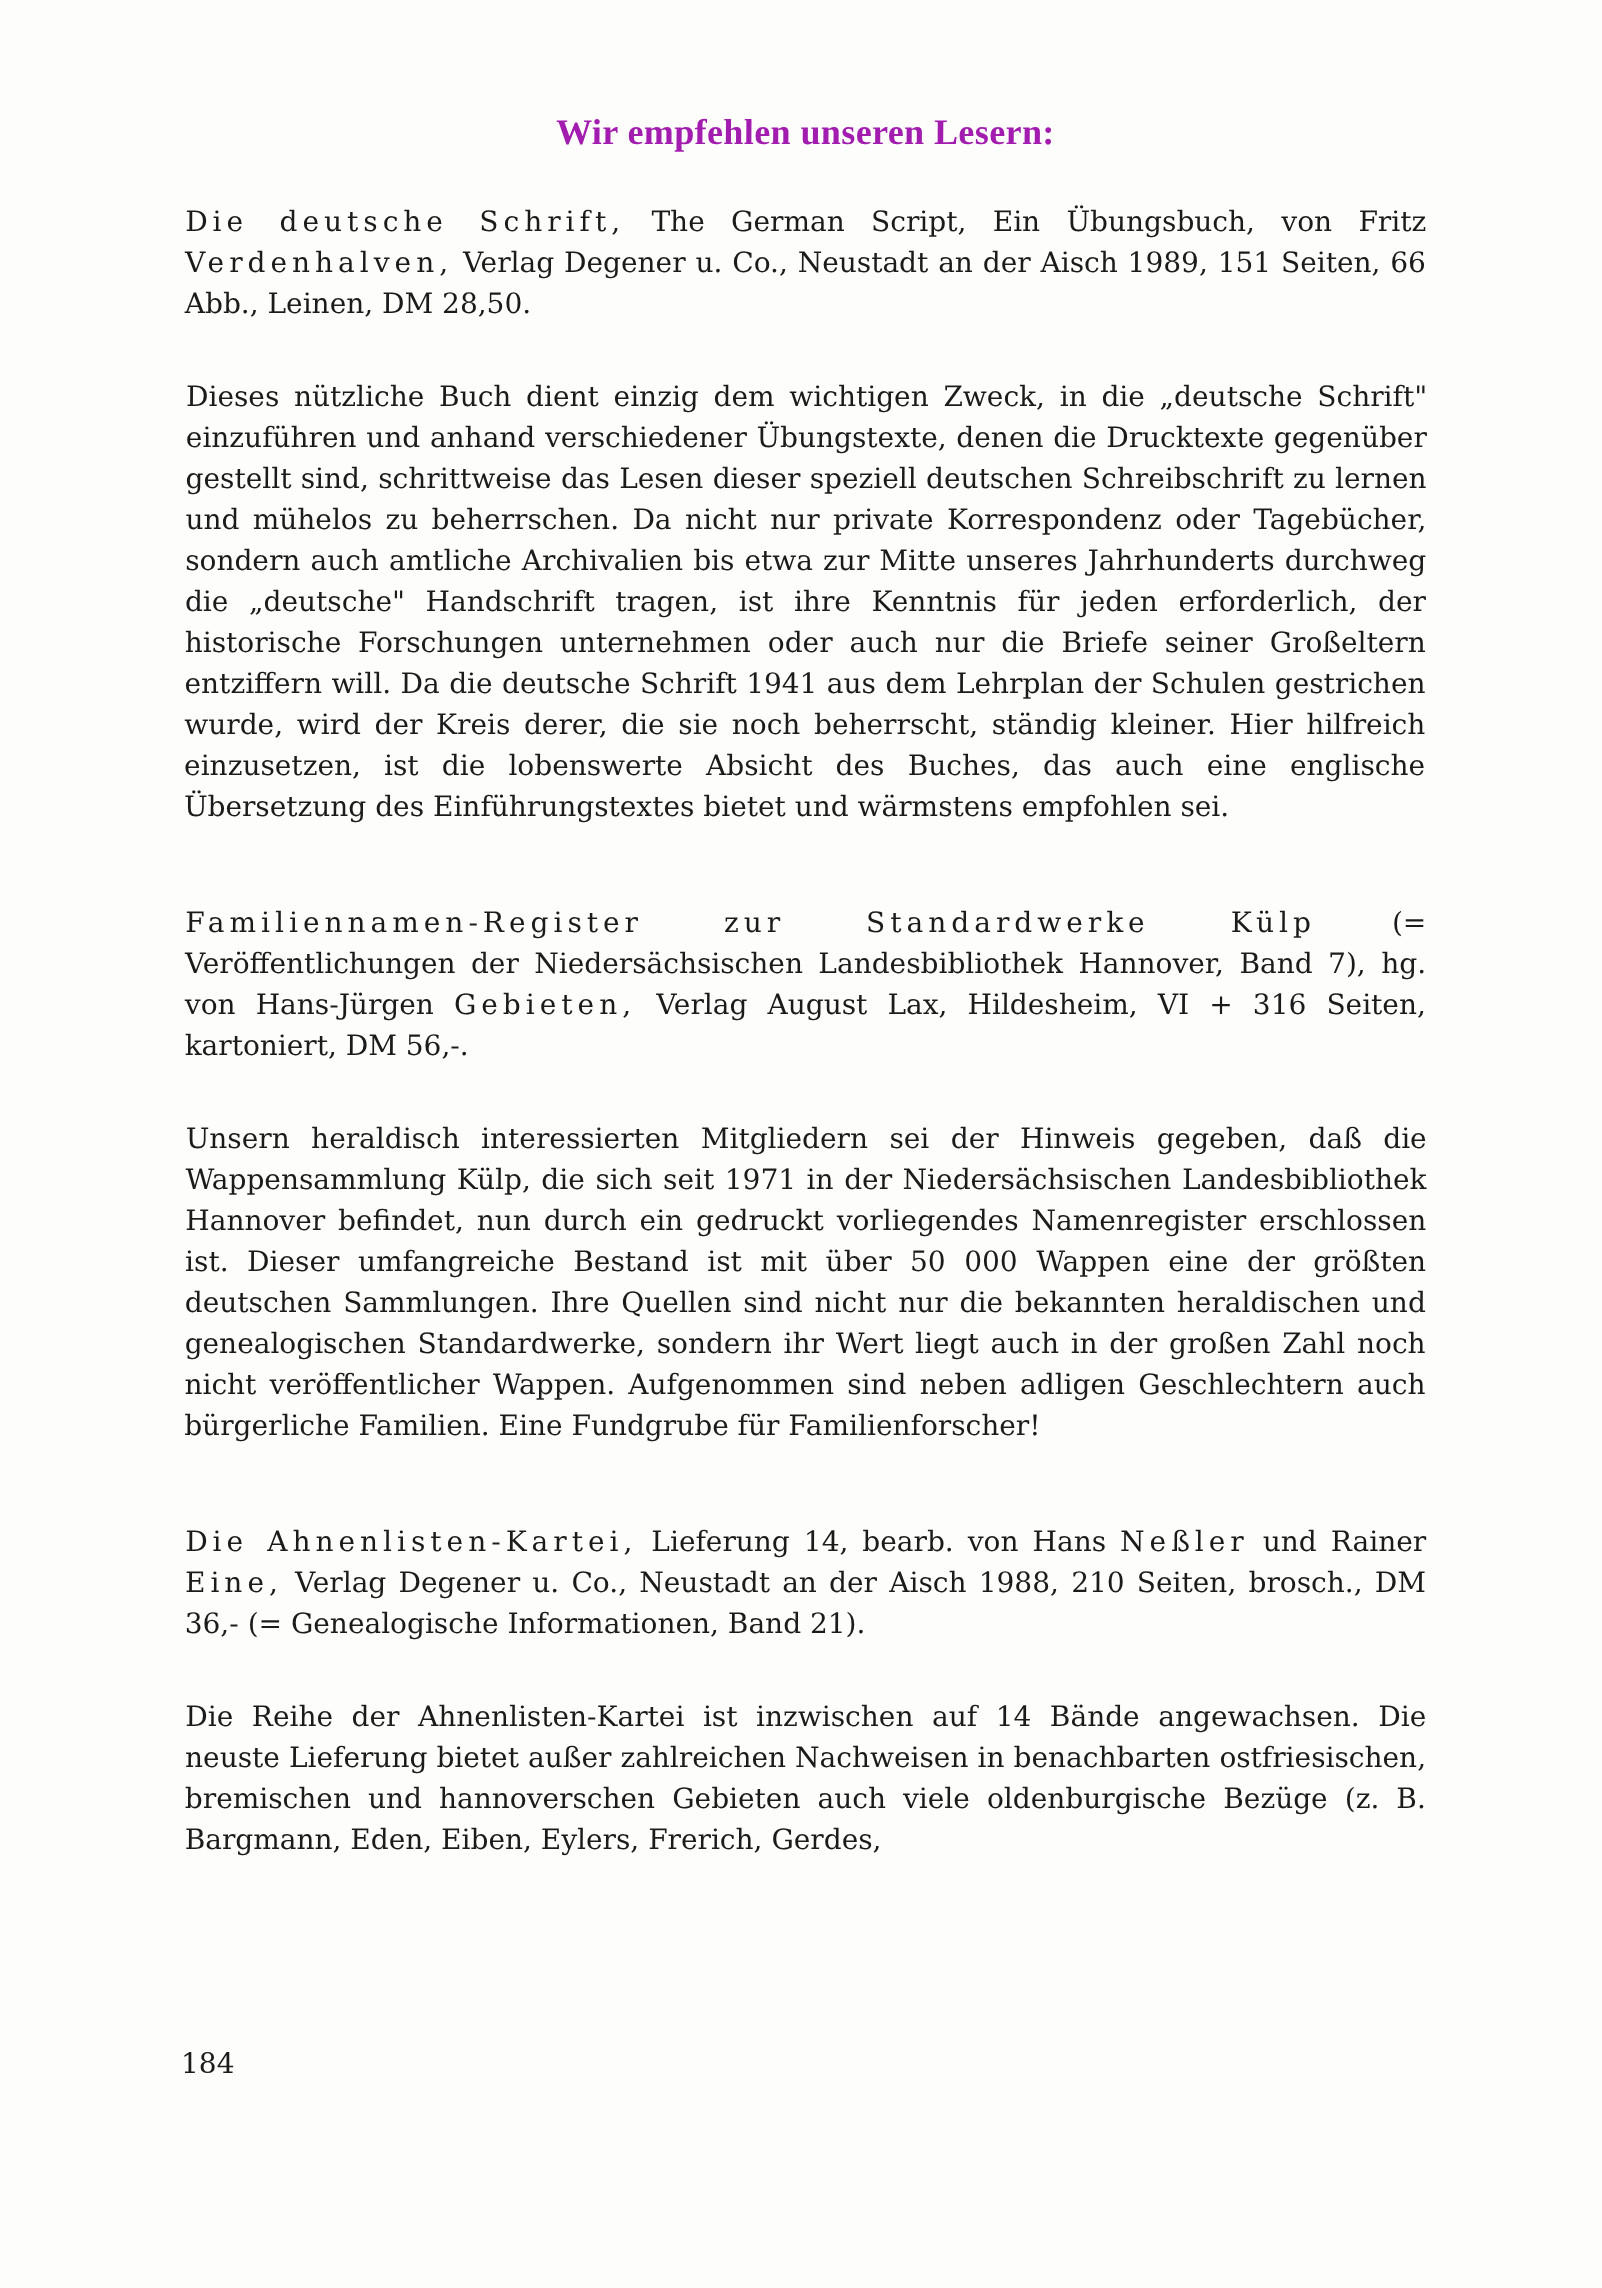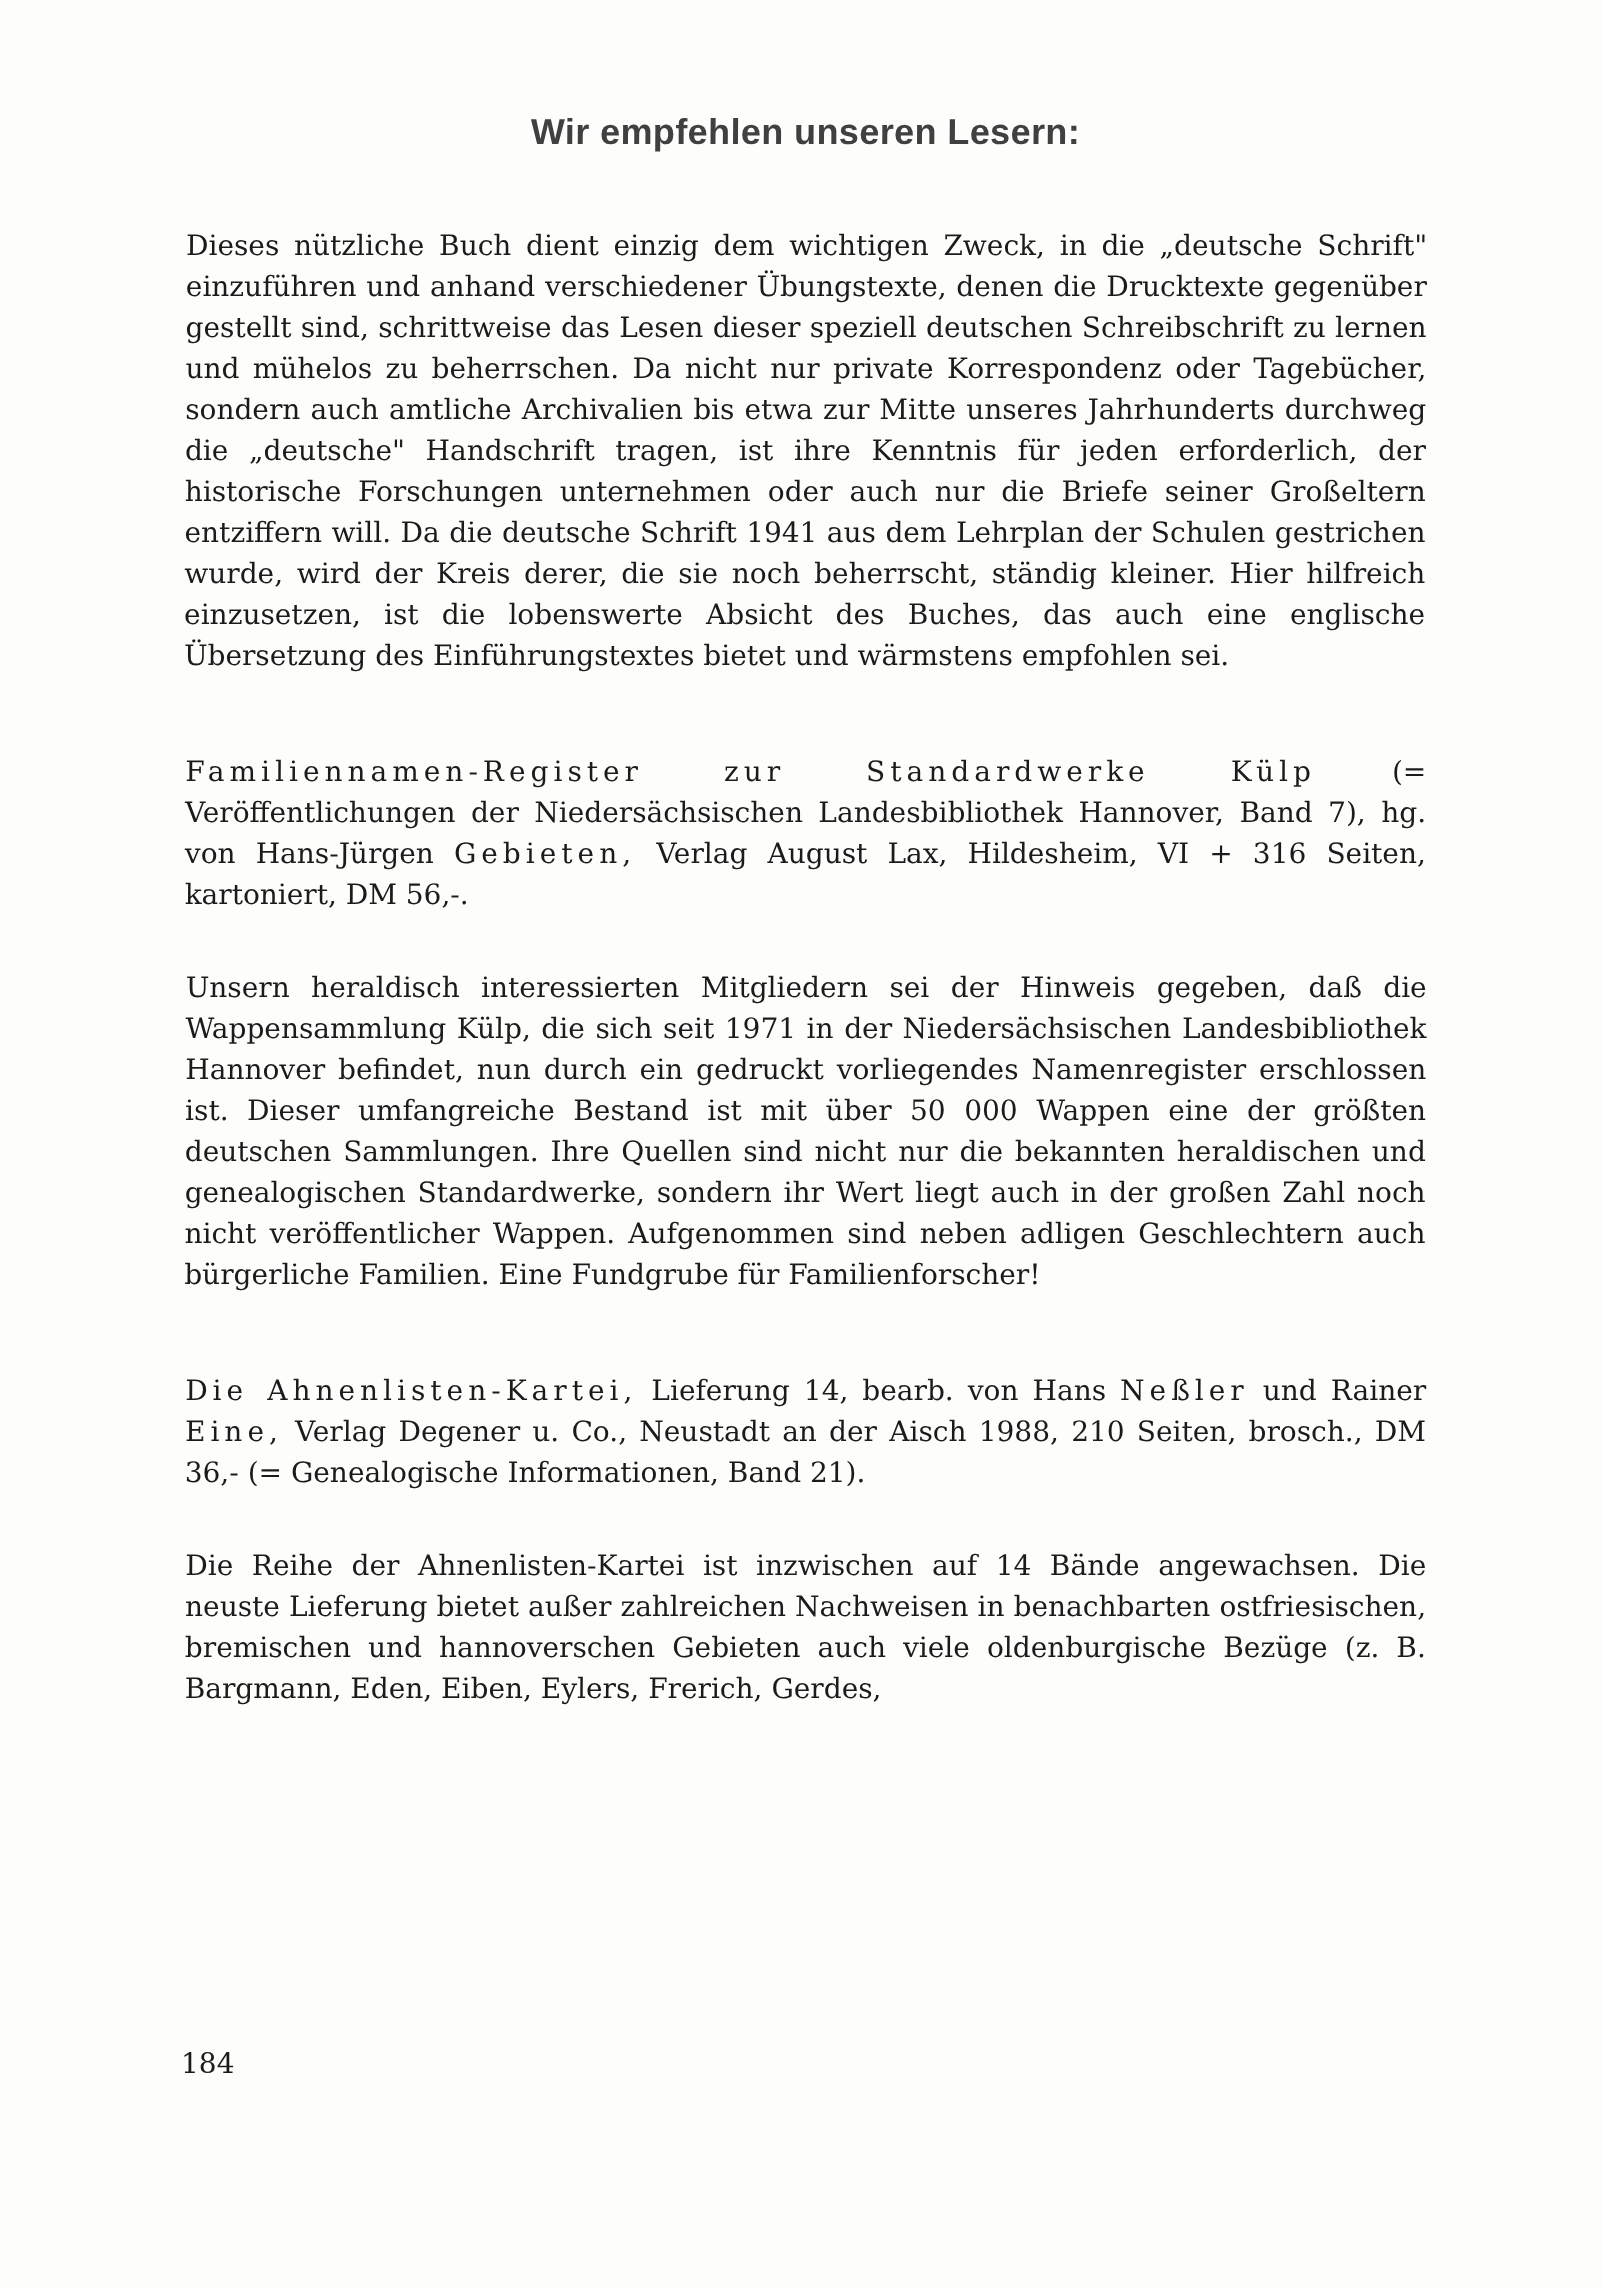--- a/index.html
+++ b/index.html
@@ -23,27 +23,27 @@
     height: 2289px;
     background: #fdfdfb;
   }
   .content {
     position: absolute;
     left: 185px;
     top: 111px;
     width: 1241px;
   }
   h1.title {
-    font-family: Liberation Sans, sans-serif;
+    font-family: Liberation Serif, serif;
     font-weight: bold;
     font-size: 36px;
     text-align: center;
     margin: 0 0 48px 0;
     letter-spacing: 0.4px;
-    color: #404040;
+    color: #a21caf;
     transform: skewX(-0.4deg);
   }
   p.para {
     font-size: 28px;
     line-height: 41px;
     margin: 0 0 33px 0;
     text-align: justify;
     text-justify: inter-word;
     color: #1b1b1b;
     transform: skewX(-0.3deg);
@@ -74,20 +74,21 @@
   .tail { text-align: left; }
 </style>
 </head>
 <body>
 
 <div class="page">
   <div class="content">
 
     <h1 class="title">Wir empfehlen unseren Lesern:</h1>
 
+    <p class="entry"><span class="spaced">Die deutsche Schrift,</span><span> The German Script, Ein Übungsbuch, von Fritz </span><span class="spaced">Verdenhalven,</span><span> Verlag Degener u. Co., Neustadt an der Aisch 1989, 151 Seiten, 66 Abb., Leinen, DM 28,50.</span></p>
 
     <div class="gap-md"></div>
 
     <p class="para">Dieses nützliche Buch dient einzig dem wichtigen Zweck, in die „deutsche Schrift" einzuführen und anhand verschiedener Übungstexte, denen die Drucktexte gegenüber gestellt sind, schrittweise das Lesen dieser speziell deutschen Schreibschrift zu lernen und mühelos zu beherrschen. Da nicht nur private Korrespondenz oder Tagebücher, sondern auch amtliche Archivalien bis etwa zur Mitte unseres Jahrhunderts durchweg die „deutsche" Handschrift tragen, ist ihre Kenntnis für jeden erforderlich, der historische Forschungen unternehmen oder auch nur die Briefe seiner Großeltern entziffern will. Da die deutsche Schrift 1941 aus dem Lehrplan der Schulen gestrichen wurde, wird der Kreis derer, die sie noch beherrscht, ständig kleiner. Hier hilfreich einzusetzen, ist die lobenswerte Absicht des Buches, das auch eine englische Übersetzung des Einführungstextes bietet und wärmstens empfohlen sei.</p>
 
     <div class="gap-lg"></div>
 
     <p class="entry"><span class="spaced">Familiennamen-Register zur Standardwerke Külp</span><span> (= Veröffentlichungen der Niedersächsischen Landesbibliothek Hannover, Band 7), hg. von Hans-Jürgen </span><span class="spaced">Gebieten,</span><span> Verlag August Lax, Hildesheim, VI + 316 Seiten, kartoniert, DM 56,-.</span></p>
 
     <div class="gap-md"></div>

